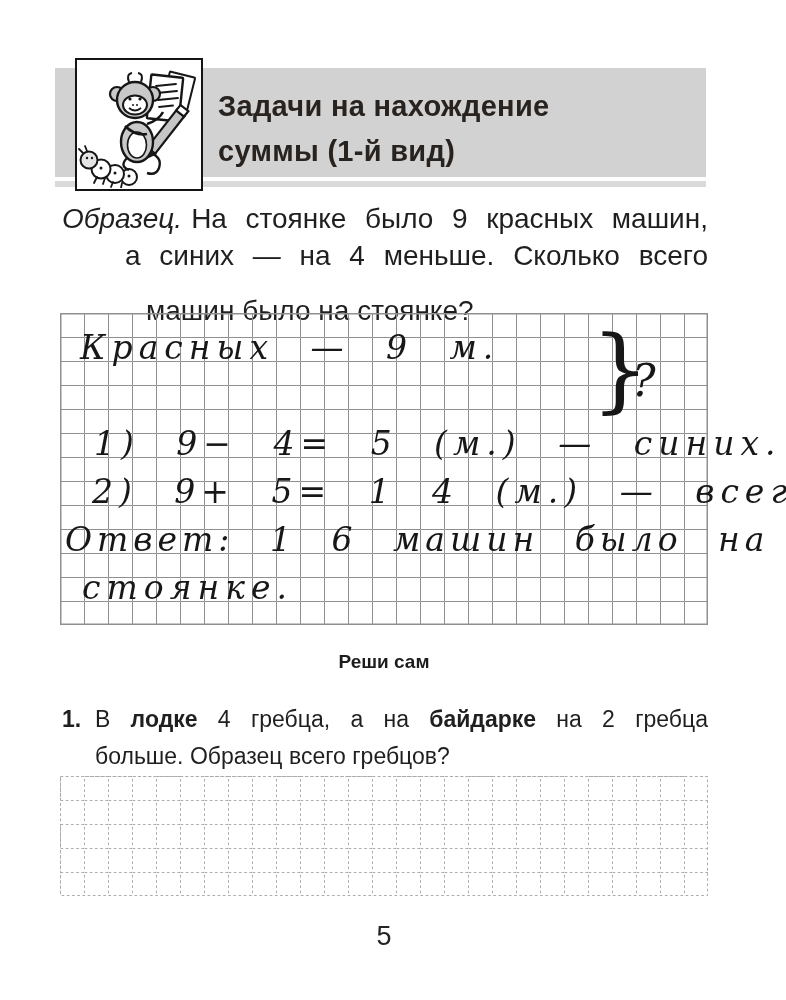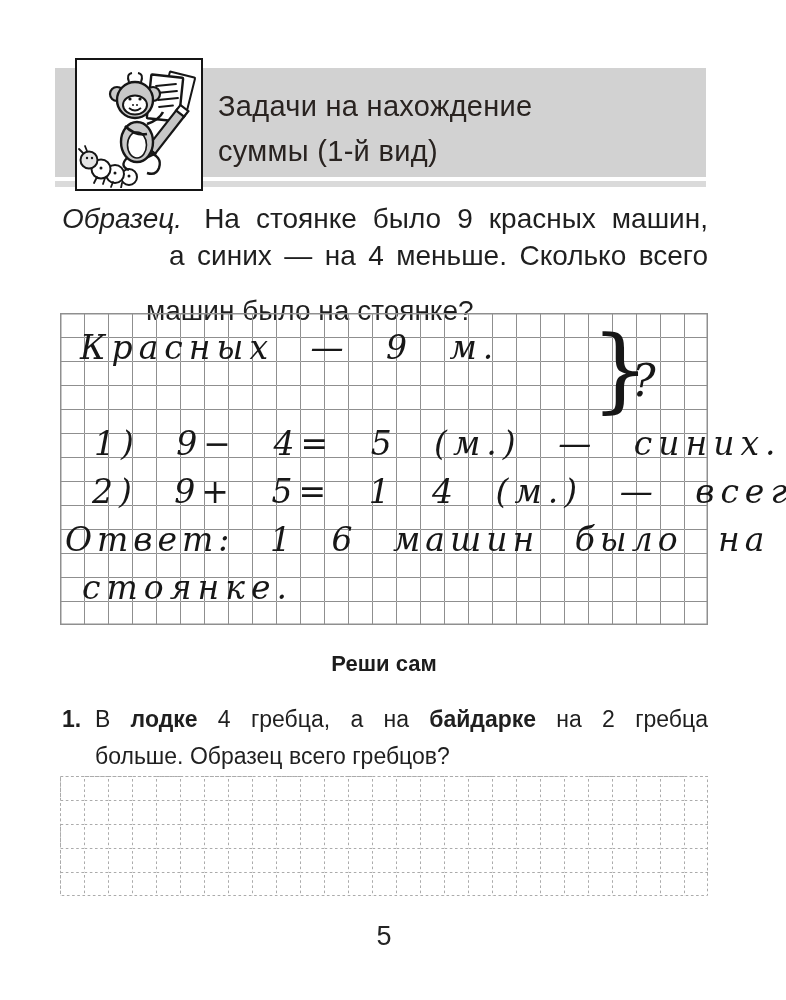--- a/index.html
+++ b/index.html
@@ -5,29 +5,29 @@
   * { margin:0; padding:0; box-sizing:border-box; }
   html,body { background:#ffffff; }
   body { font-family:"Liberation Sans", sans-serif; color:#1f1f1f; }
   .page { position:relative; width:786px; height:1000px; background:#fff; overflow:hidden; }
 
   
   .band { position:absolute; left:55px; top:68px; width:651px; height:109px; background:#d2d2d2; }
   .rule { position:absolute; left:55px; top:181px; width:651px; height:6px; background:#dadada; }
   .monkey-frame { position:absolute; left:75px; top:58px; width:128px; height:133px;
                   background:#fff; border:2.5px solid #151515; z-index:2; }
-  .title { position:absolute; left:218px; top:84px; z-index:1; font-weight:normal;
+  .title { position:absolute; left:218px; top:84px; z-index:1; font-weight:bold;
            font-size:29px; line-height:45px; color:#292320; letter-spacing:.3px; }
 
   
   .example { position:absolute; left:62px; top:201px; width:646px; font-size:28px; line-height:36.5px; }
   .ex-line1 { display:flex; }
   .ex-label { font-style:italic; flex:none; }
-  .ex-just { flex:1; margin-left:22px; text-align:justify; text-align-last:justify; }
-  .ex-line2 { margin-left:107px; text-align:justify; text-align-last:justify; }
+  .ex-just { flex:1; margin-left:9px; text-align:justify; text-align-last:justify; }
+  .ex-line2 { margin-left:63px; text-align:justify; text-align-last:justify; }
   .ex-line3 { margin-left:84px;margin-top:19px; }
 
   
   .solution-grid { position:absolute; left:60px; top:313px; width:648px; height:272px; }
   .grid-svg { position:absolute; left:0; top:0; }
   .hw { position:absolute; font-family:"DejaVu Serif", serif; font-style:italic;
         font-size:33px; line-height:38px; white-space:nowrap; color:#171717;
         letter-spacing:6px; word-spacing:20px; }
   .hw-1 { left:20px;  top:16px; }
   .hw-2 { left:18px;  top:64px; }
@@ -35,21 +35,21 @@
   .hw-4 { left:32px;  top:160px; }
   .hw-5 { left:5px;   top:208px; letter-spacing:5px; }
   .hw-6 { left:22px;  top:256px; }
   .brace { position:absolute; left:531px; top:18px; font-family:"DejaVu Serif", serif;
            font-size:92px; line-height:78px; font-weight:normal; color:#171717; }
   .total-q { position:absolute; left:572px; top:42px; font-family:"DejaVu Serif", serif;
              font-style:italic; font-size:44px; color:#171717; }
 
   
   .solve-heading { position:absolute; left:60px; top:651px; width:648px; text-align:center;
-                   font-size:22px; font-weight:bold; color:#1c1c1c; }
+                   font-size:19px; font-weight:bold; color:#1c1c1c; }
   .problem { position:absolute; left:62px; top:701px; width:646px; font-size:23px; line-height:37px; }
   .p-line1 { display:flex; }
   .p-num { font-weight:bold; flex:none; width:33px; }
   .p-rich { flex:1; text-align:justify; text-align-last:justify; }
   .p-rich b { font-weight:bold; }
   .p-line2 { margin-left:33px; }
 
   
   .answer-grid { position:absolute; left:60px; top:776px; width:648px; height:120px; }
 

